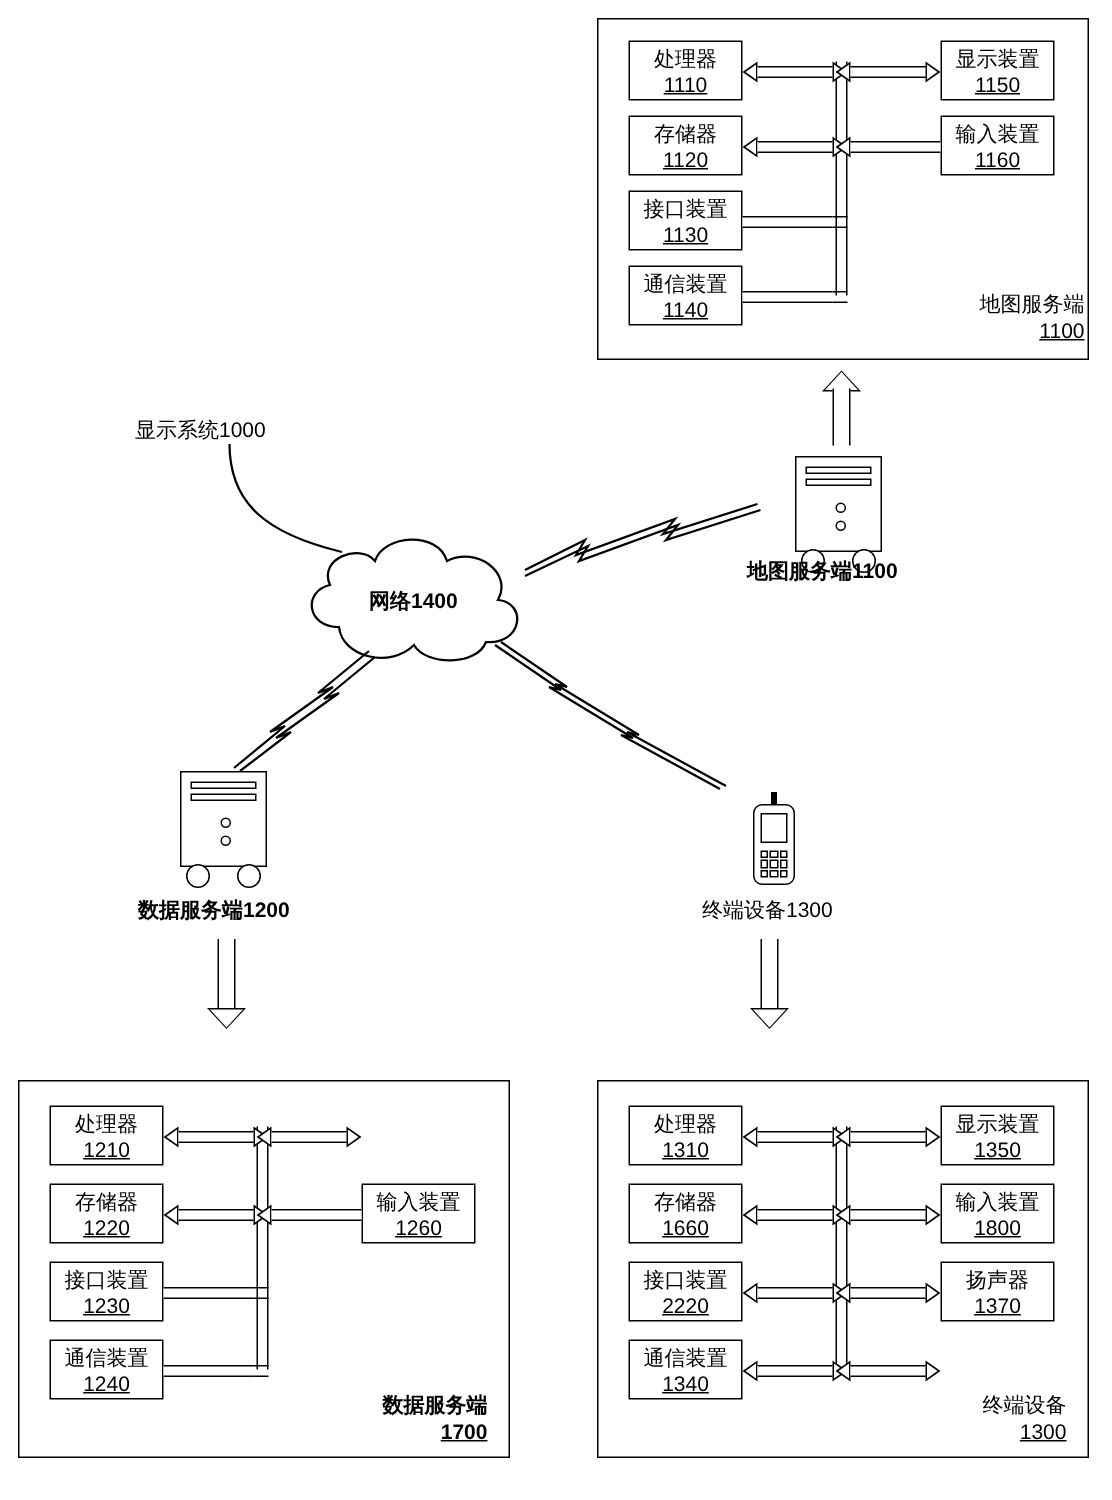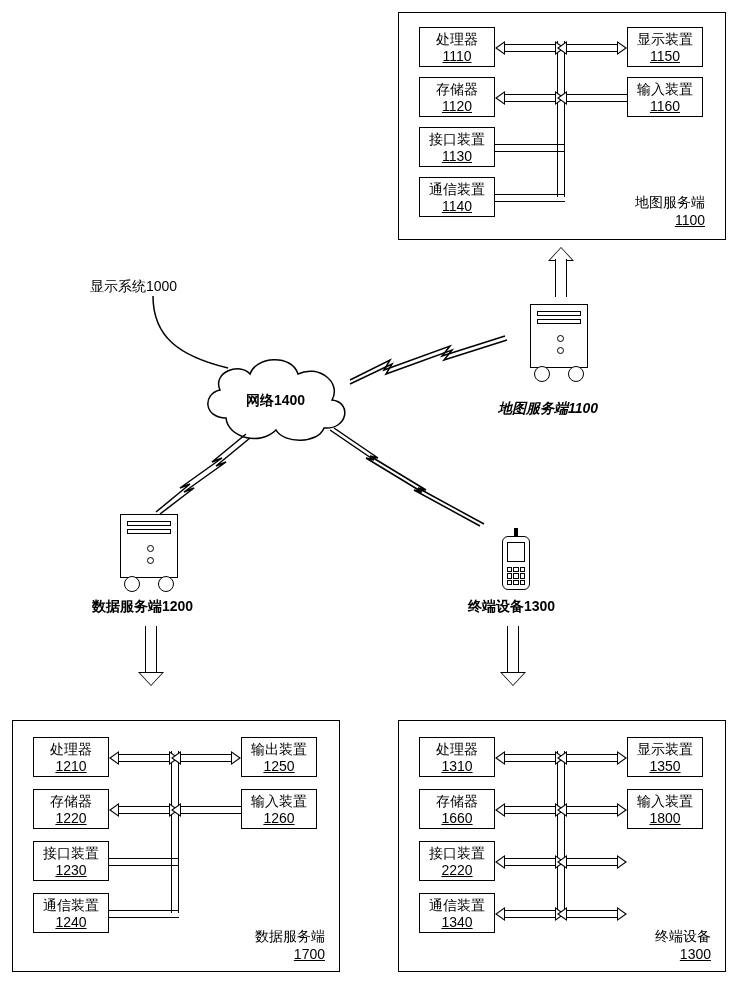--- a/index.html
+++ b/index.html
@@ -255,21 +255,21 @@
   <div class="arrow-h" style="left:158px; top:28px; width:70px;">
       <div class="al"></div>
       <div class="shaft"></div>
       <div class="ar"></div>
     </div>
   <div class="arrow-h" style="left:158px; top:78px; width:70px;">
       <div class="al"></div>
       <div class="shaft" style="right:0"></div>
     </div>
 
-  <div class="panel-title" style="right:20px; bottom:10px;">
+  <div class="panel-title" style="right:2px; bottom:10px;">
     <span class="name">地图服务端</span>
     <span class="num">1100</span>
   </div>
 </div>
 
 <div class="big-arrow up" style="left:548px; top:247px; height:50px;">
   <div class="head"></div>
     <div class="shaft"></div>
 </div>
 
@@ -297,21 +297,21 @@
 <div class="server" style="left:530px; top:304px;">
   <div class="body">
     <div class="slot" style="top:6px;"></div>
     <div class="slot" style="top:14px;"></div>
     <div class="dot" style="top:30px;"></div>
     <div class="dot" style="top:42px;"></div>
   </div>
   <div class="wheel" style="left:4px;"></div>
   <div class="wheel" style="right:4px;"></div>
 </div>
-<div class="free-label" style="left:498px; top:400px; font-weight:bold;font-style:italic;">地图服务端1100</div>
+<div class="free-label" style="left:498px; top:372px; font-weight:bold;">地图服务端1100</div>
 
 <div class="zig" style="left:156px; top:434px; width:100px; height:80px;">
   <svg viewBox="0 0 100 80">
     <path d="M90 0 L56 28 L66 24 L24 54 L34 50 L0 78" stroke="#000" stroke-width="1.5" fill="none"></path>
     <path d="M94 4 L60 32 L70 28 L28 58 L38 54 L4 80" stroke="#000" stroke-width="1.5" fill="none"></path>
   </svg>
 </div>
 
 <div class="zig" style="left:330px; top:430px; width:160px; height:100px;">
   <svg viewBox="0 0 160 100">
@@ -342,21 +342,21 @@
         <div></div>
         <div></div>
         <div></div>
         <div></div>
         <div></div>
         <div></div>
         <div></div>
       </div>
   </div>
 </div>
-<div class="free-label" style="left:468px; top:598px; font-weight:bold;">终端设备1300</div>
+<div class="free-label" style="left:468px; top:598px; font-weight:normal;">终端设备1300</div>
 
 <div class="big-arrow down" style="left:138px; top:626px; height:60px;">
   <div class="shaft"></div>
     <div class="head"></div>
 </div>
 <div class="big-arrow down" style="left:500px; top:626px; height:60px;">
   <div class="shaft"></div>
     <div class="head"></div>
 </div>
 
@@ -370,24 +370,20 @@
     <span class="num">1220</span>
   </div>
   <div class="box" style="left:20px; top:120px; width:76px; height:40px;">
     <span class="label">接口装置</span>
     <span class="num">1230</span>
   </div>
   <div class="box" style="left:20px; top:172px; width:76px; height:40px;">
     <span class="label">通信装置</span>
     <span class="num">1240</span>
   </div>
-  <div class="box" style="left:228px; top:16px; width:76px; height:40px;">
-    <span class="label">输出装置</span>
-    <span class="num">1250</span>
-  </div>
   <div class="box" style="left:228px; top:68px; width:76px; height:40px;">
     <span class="label">输入装置</span>
     <span class="num">1260</span>
   </div>
 
   <div class="vbus" style="left:158px; top:30px; height:162px;"></div>
 
   <div class="arrow-h" style="left:96px; top:30px; width:70px;">
       <div class="al"></div>
       <div class="shaft"></div>
@@ -410,21 +406,21 @@
   <div class="arrow-h" style="left:158px; top:30px; width:70px;">
       <div class="al"></div>
       <div class="shaft"></div>
       <div class="ar"></div>
     </div>
   <div class="arrow-h" style="left:158px; top:82px; width:70px;">
       <div class="al"></div>
       <div class="shaft" style="right:0"></div>
     </div>
 
-  <div class="panel-title" style="right:14px; bottom:8px;">
+  <div class="panel-title" style="right:14px; bottom:8px;font-weight:bold;">
     <span class="name">数据服务端</span>
     <span class="num">1700</span>
   </div>
 </div>
 
 <div class="panel" style="left:398px; top:720px; width:328px; height:252px;">
   <div class="box" style="left:20px; top:16px; width:76px; height:40px;">
     <span class="label">处理器</span>
     <span class="num">1310</span>
   </div>
@@ -441,20 +437,24 @@
     <span class="num">1340</span>
   </div>
   <div class="box" style="left:228px; top:16px; width:76px; height:40px;">
     <span class="label">显示装置</span>
     <span class="num">1350</span>
   </div>
   <div class="box" style="left:228px; top:68px; width:76px; height:40px;">
     <span class="label">输入装置</span>
     <span class="num">1800</span>
   </div>
+  <div class="box" style="left:228px; top:120px; width:76px; height:40px;">
+    <span class="label">扬声器</span>
+    <span class="num">1370</span>
+  </div>
 
   <div class="vbus" style="left:158px; top:30px; height:162px;"></div>
 
   <div class="arrow-h" style="left:96px; top:30px; width:70px;">
       <div class="al"></div>
       <div class="shaft"></div>
       <div class="ar"></div>
     </div>
   <div class="arrow-h" style="left:96px; top:82px; width:70px;">
       <div class="al"></div>

